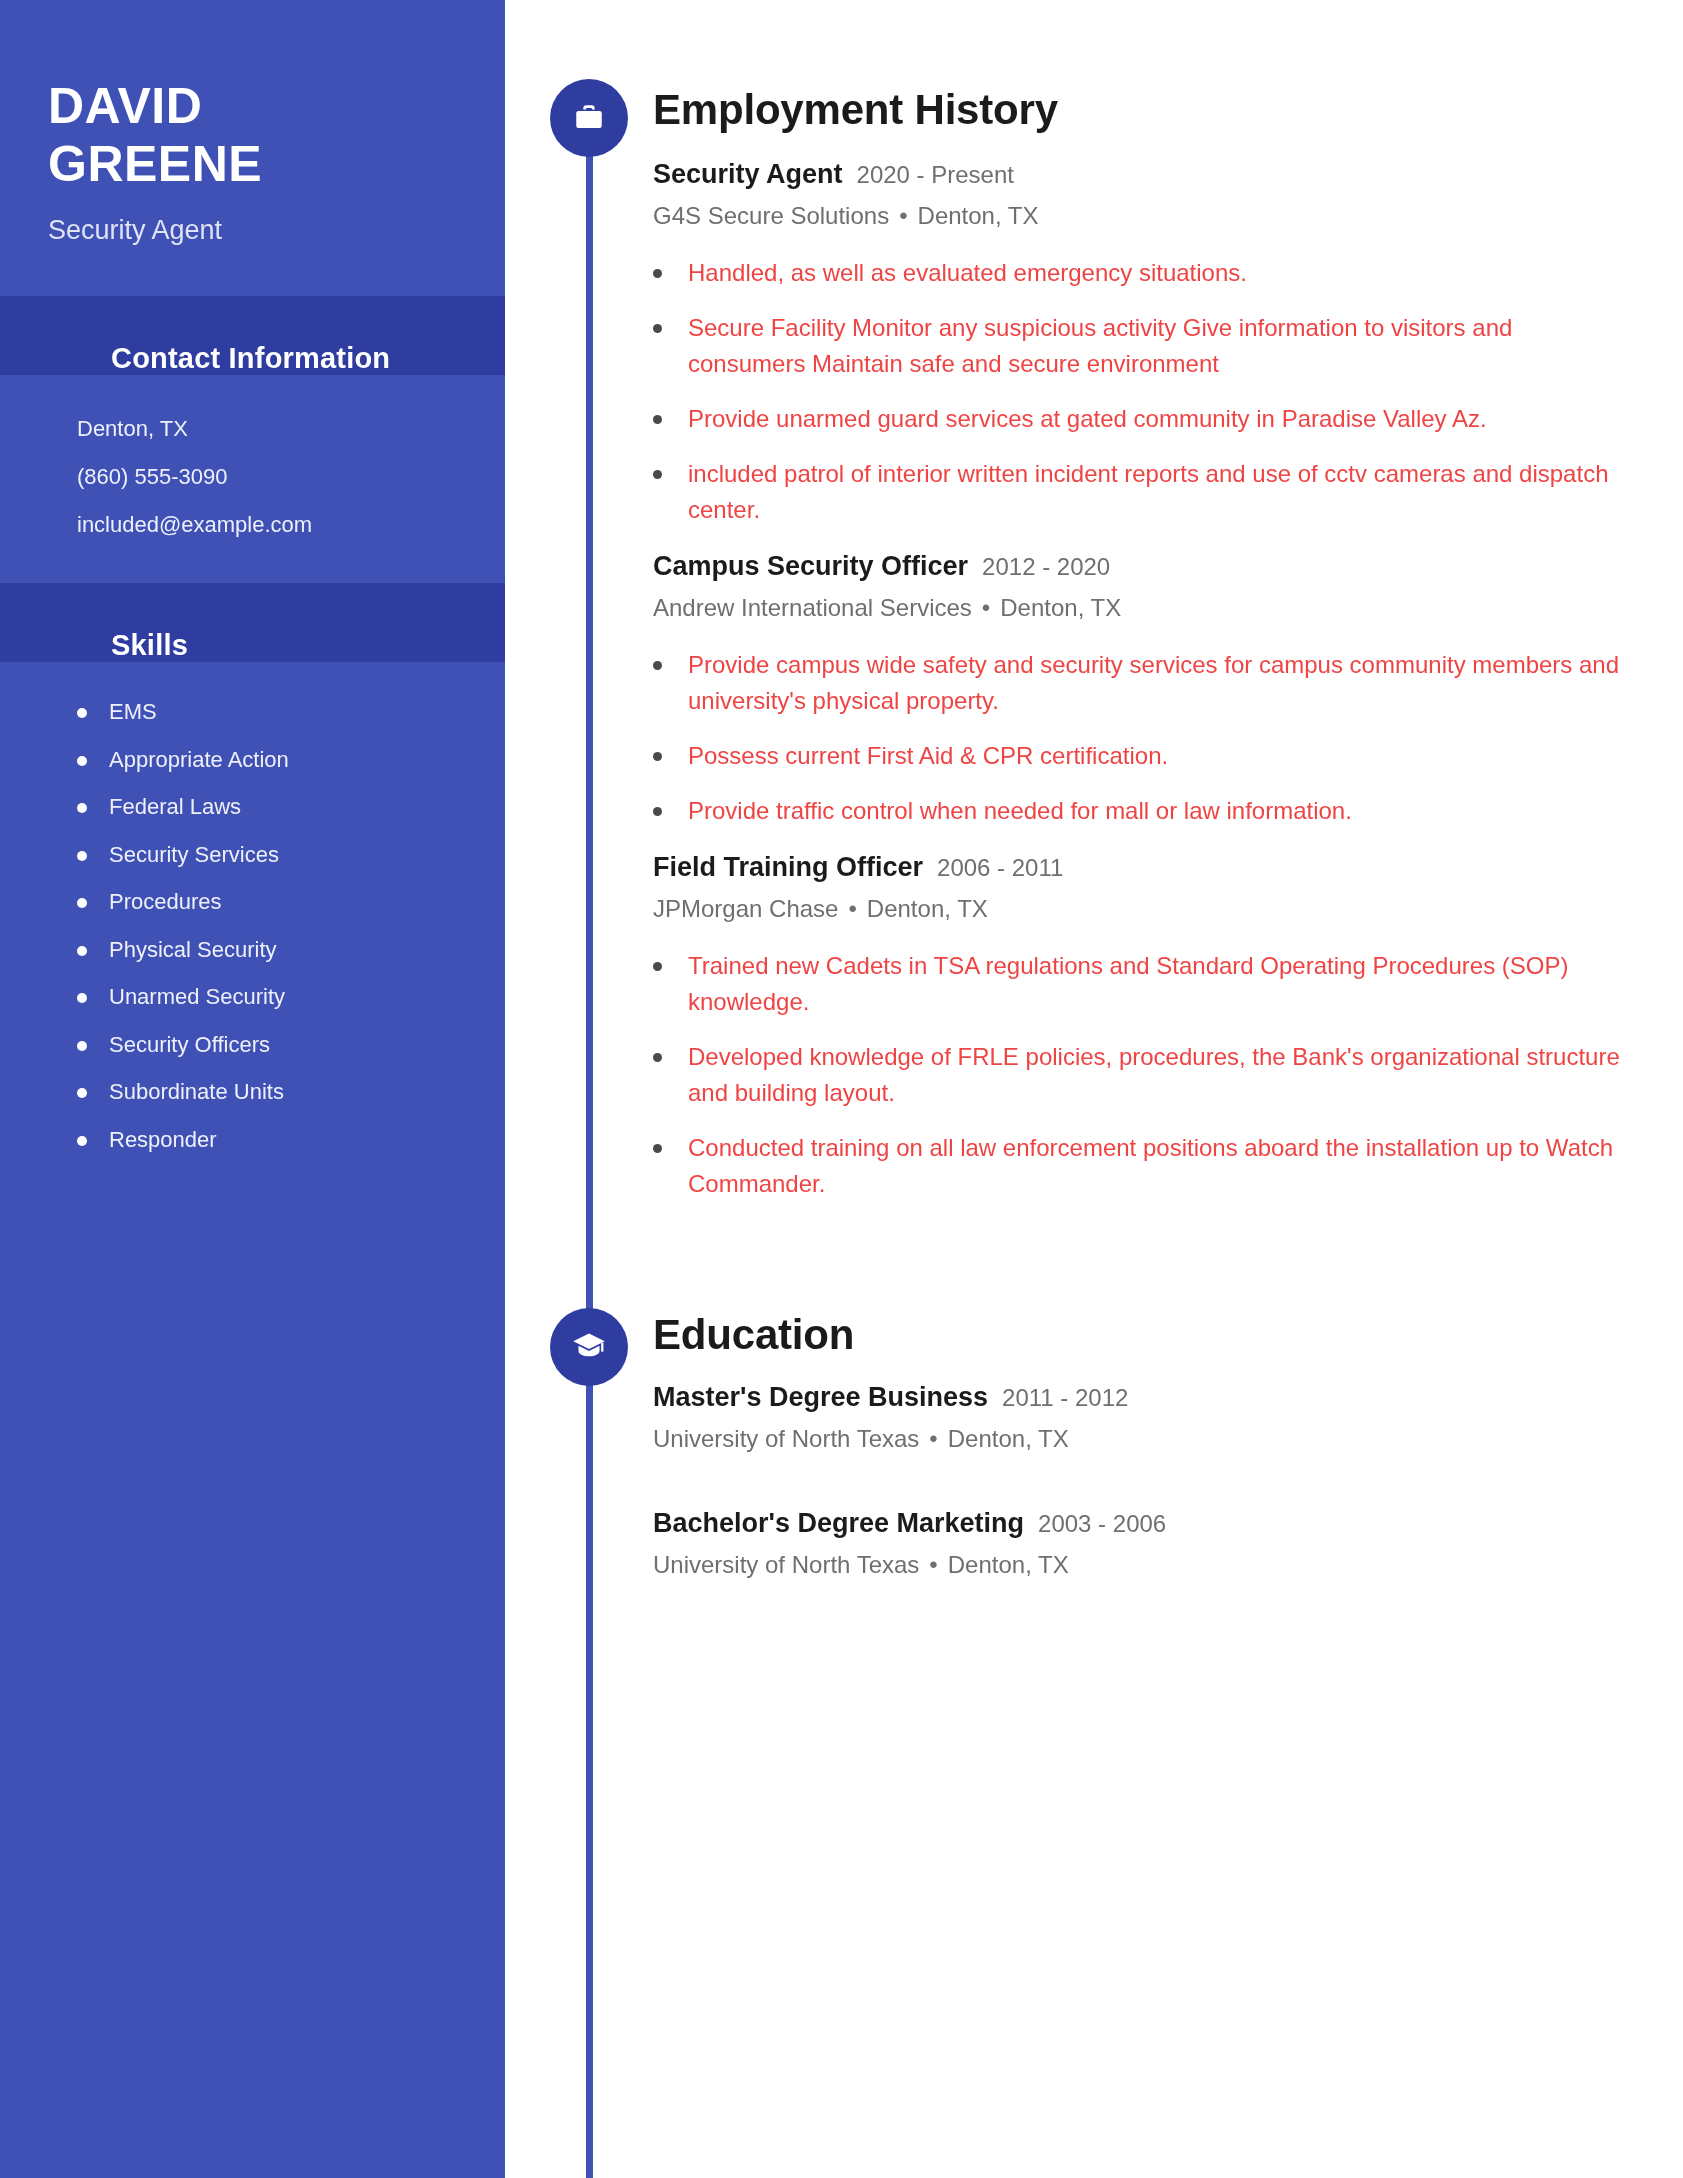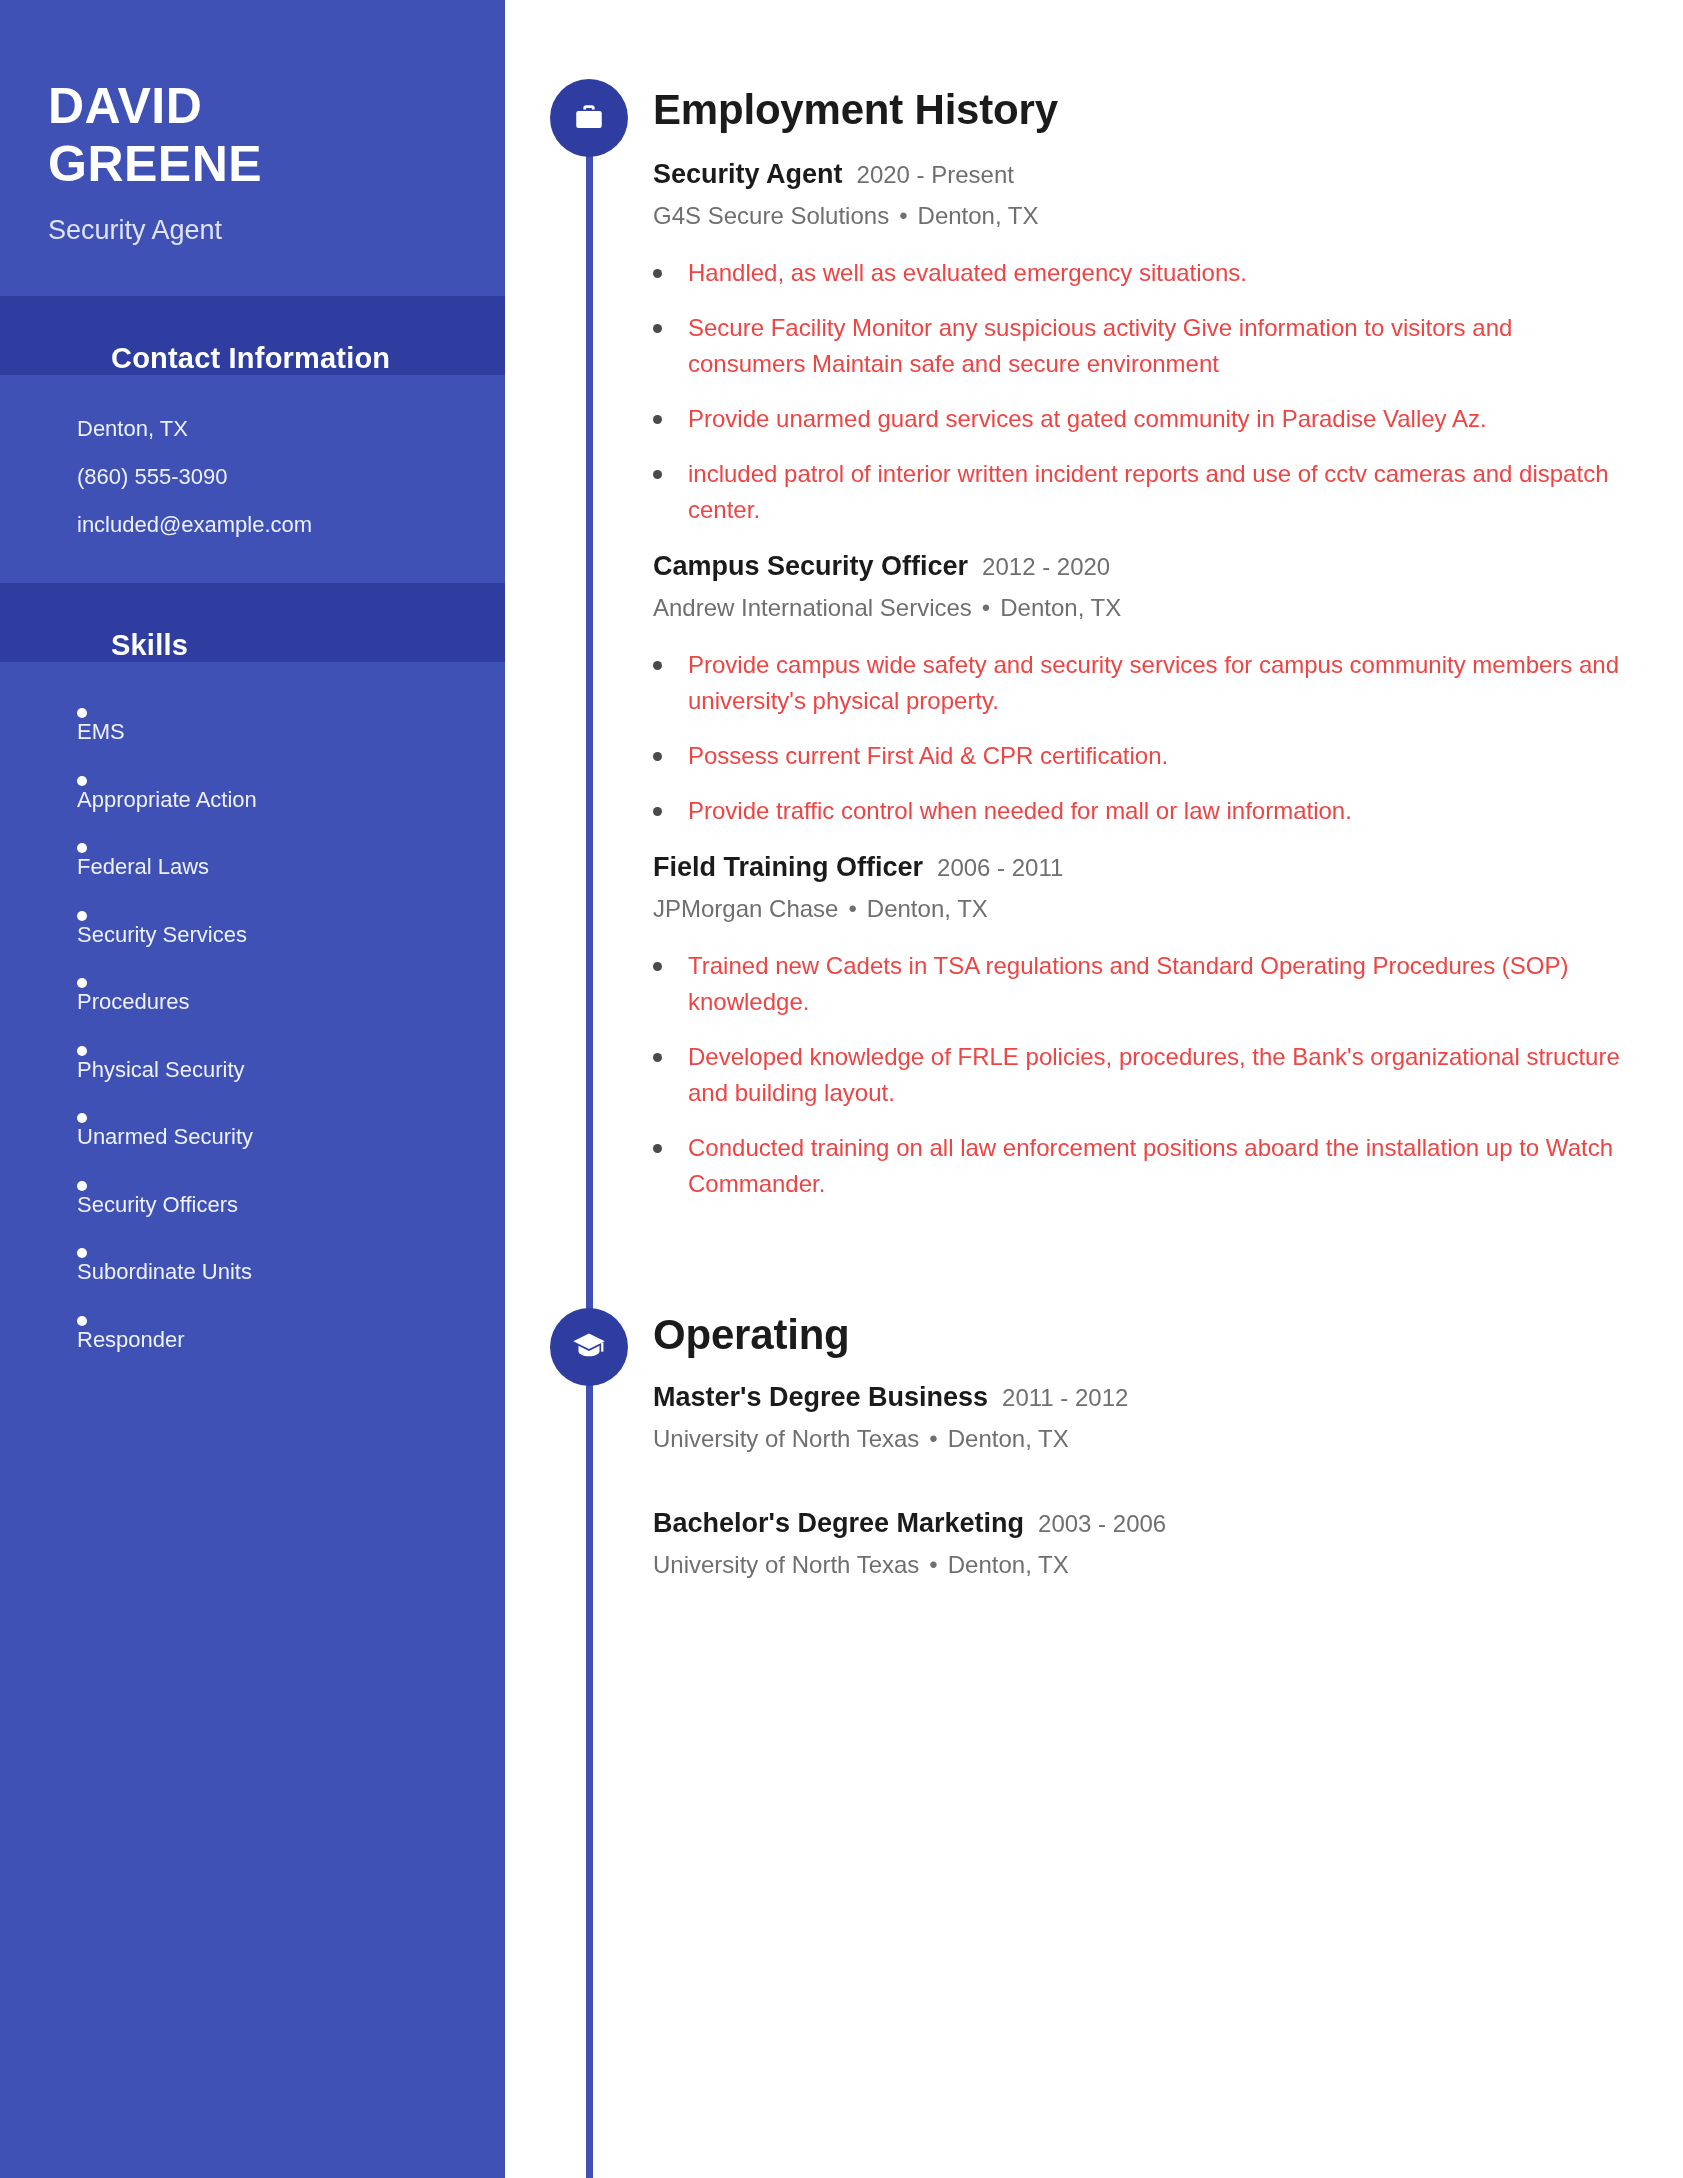--- a/index.html
+++ b/index.html
@@ -77,21 +77,20 @@
   }
 
   .skills-body {
     padding: 26px 40px 40px 77px;
   }
 
   .skill-row {
     display: flex;
     align-items: flex-start;
     padding: 10px 0;
-    flex-direction: column;
   }
 
   .skill-bullet {
     width: 10px;
     height: 10px;
     border-radius: 50%;
     background: #ffffff;
     margin-right: 22px;
     margin-top: 10px;
     flex: 0 0 auto;
@@ -376,21 +375,21 @@
           <span class="bullet-dot"></span>
           <span class="bullet-text">Developed knowledge of FRLE policies, procedures, the Bank's organizational structure and building layout.</span>
         </div>
         <div class="bullet-row">
           <span class="bullet-dot"></span>
           <span class="bullet-text">Conducted training on all law enforcement positions aboard the installation up to Watch Commander.</span>
         </div>
       </div>
     </section>
 
-    <h1 class="section-title education-title">Operating</h1>
+    <h1 class="section-title education-title">Education</h1>
 
     <section class="edu-entry first">
       <div class="entry-head">
         <span class="entry-title">Master's Degree Business</span>
         <span class="entry-dates">2011 - 2012</span>
       </div>
       <div class="entry-sub">
         <span>University of North Texas</span><span class="dot-sep">•</span><span>Denton, TX</span>
       </div>
     </section>

